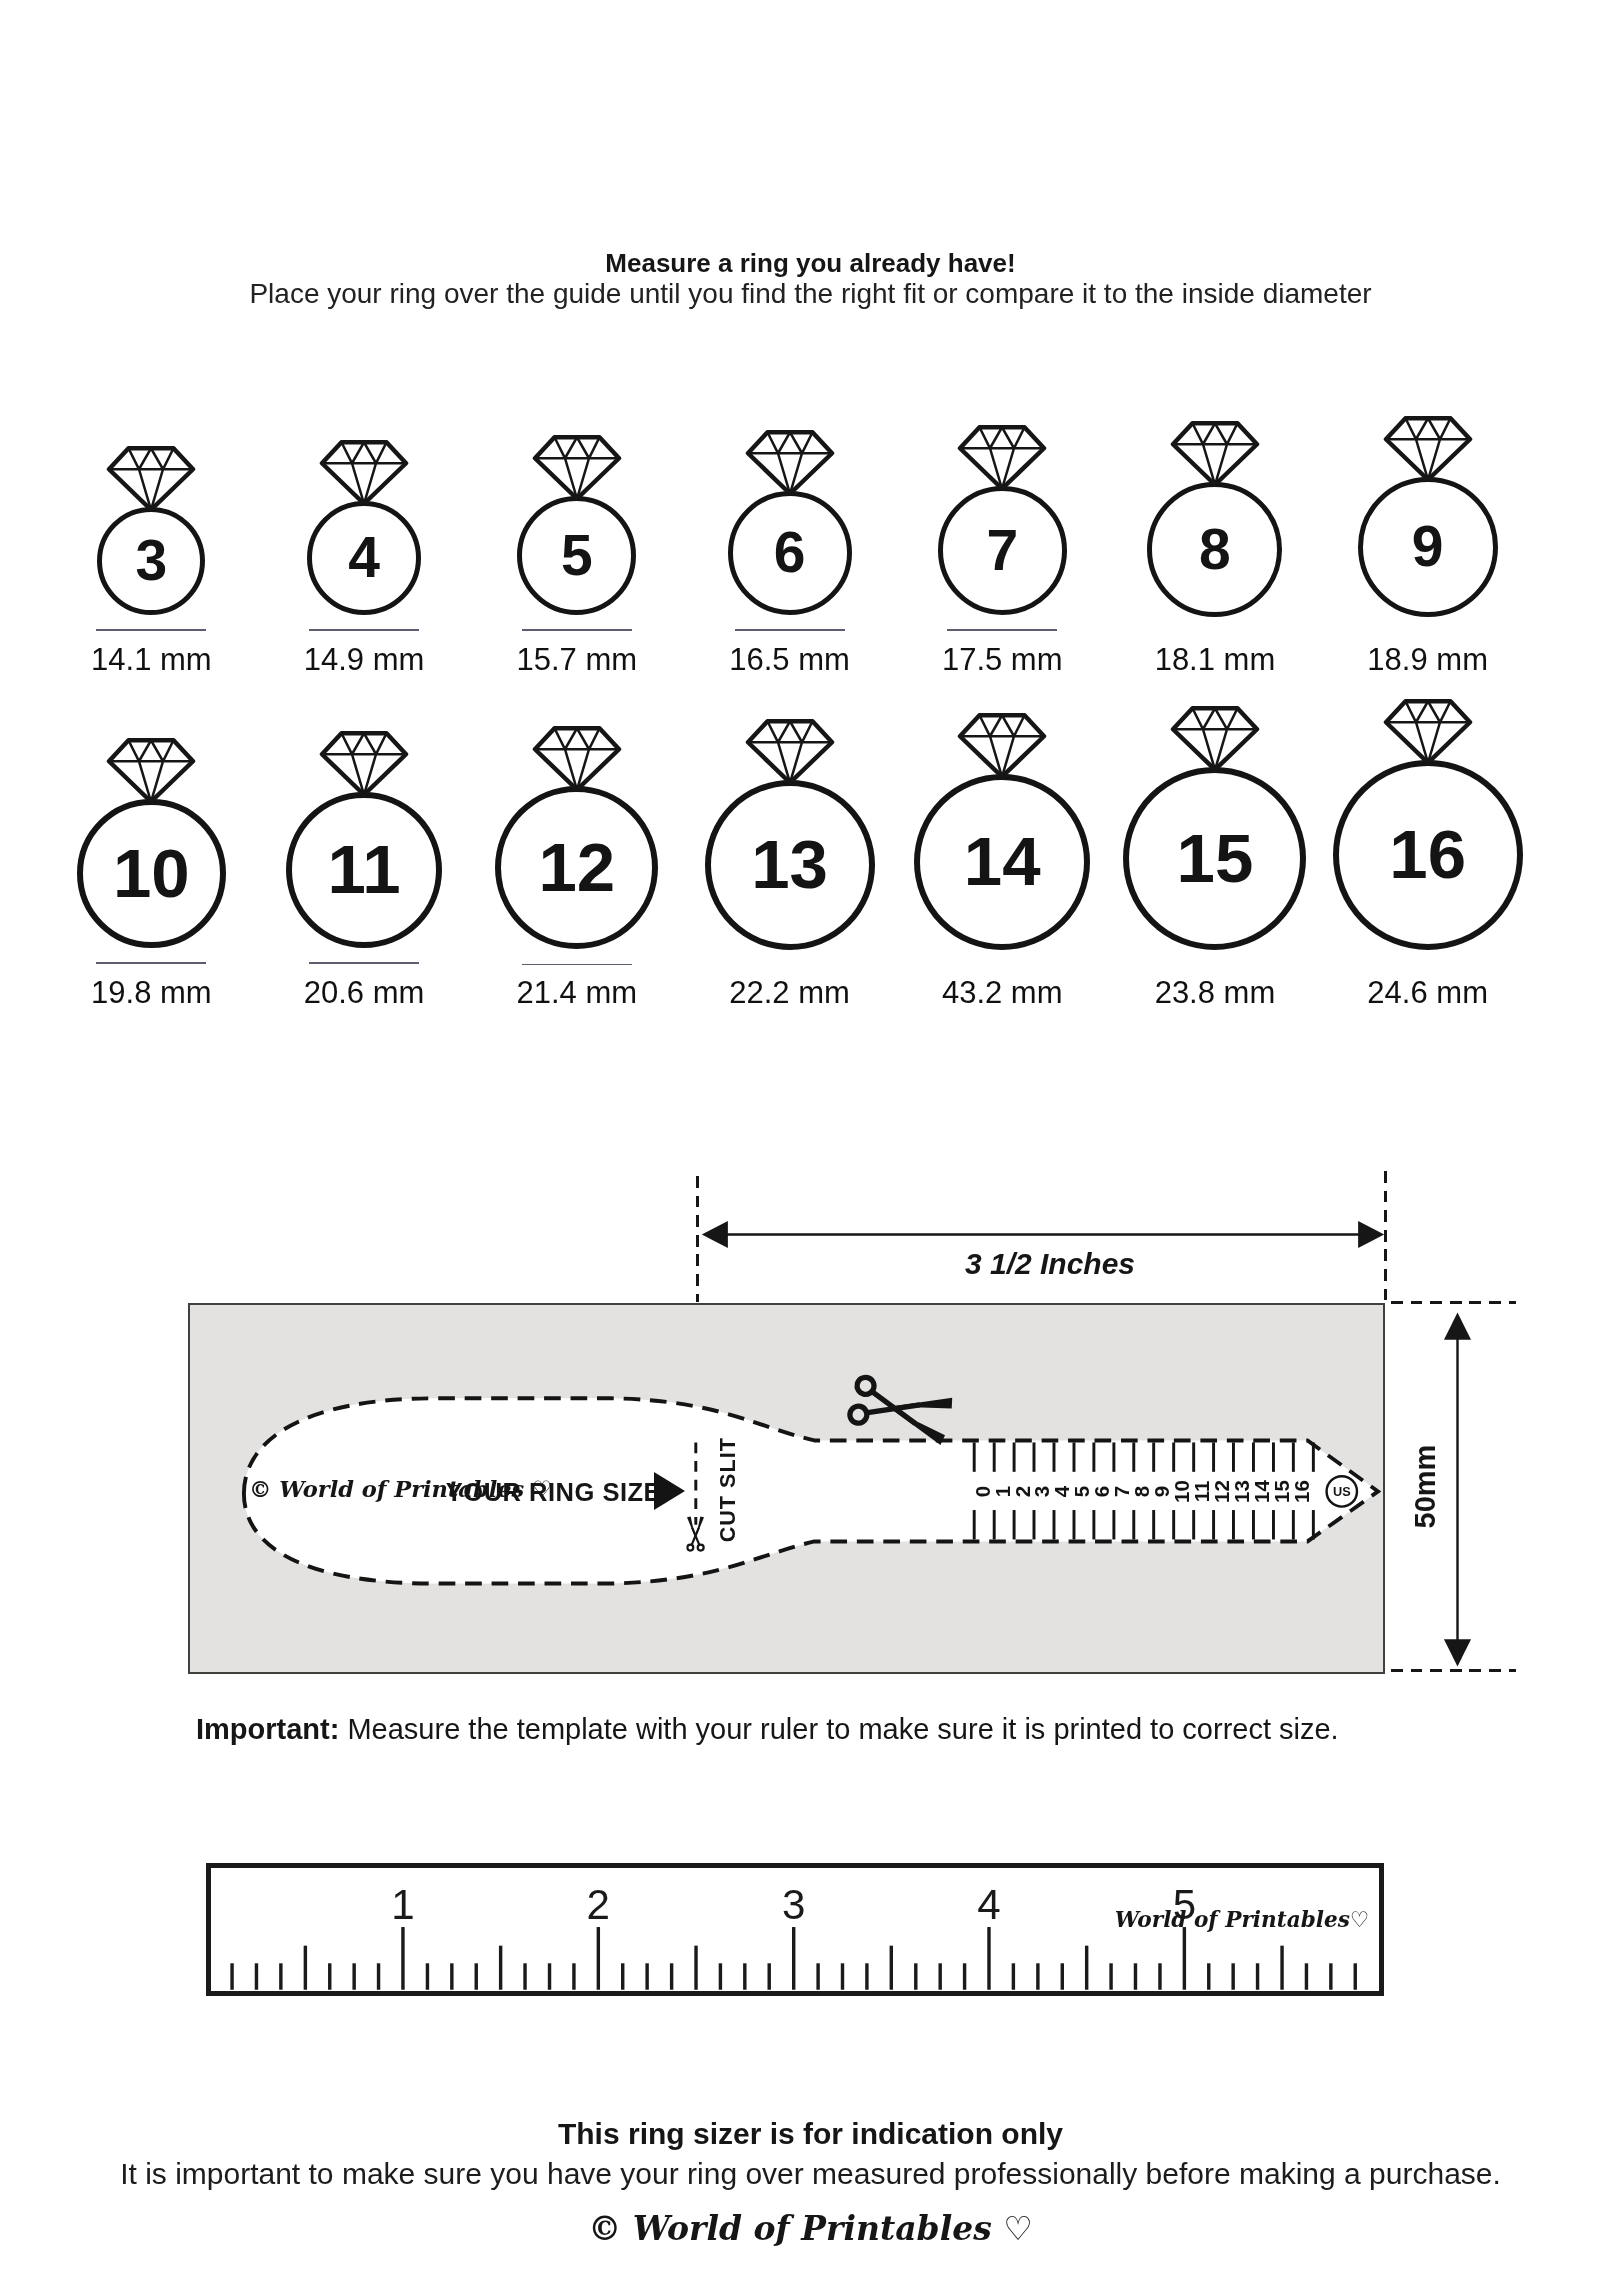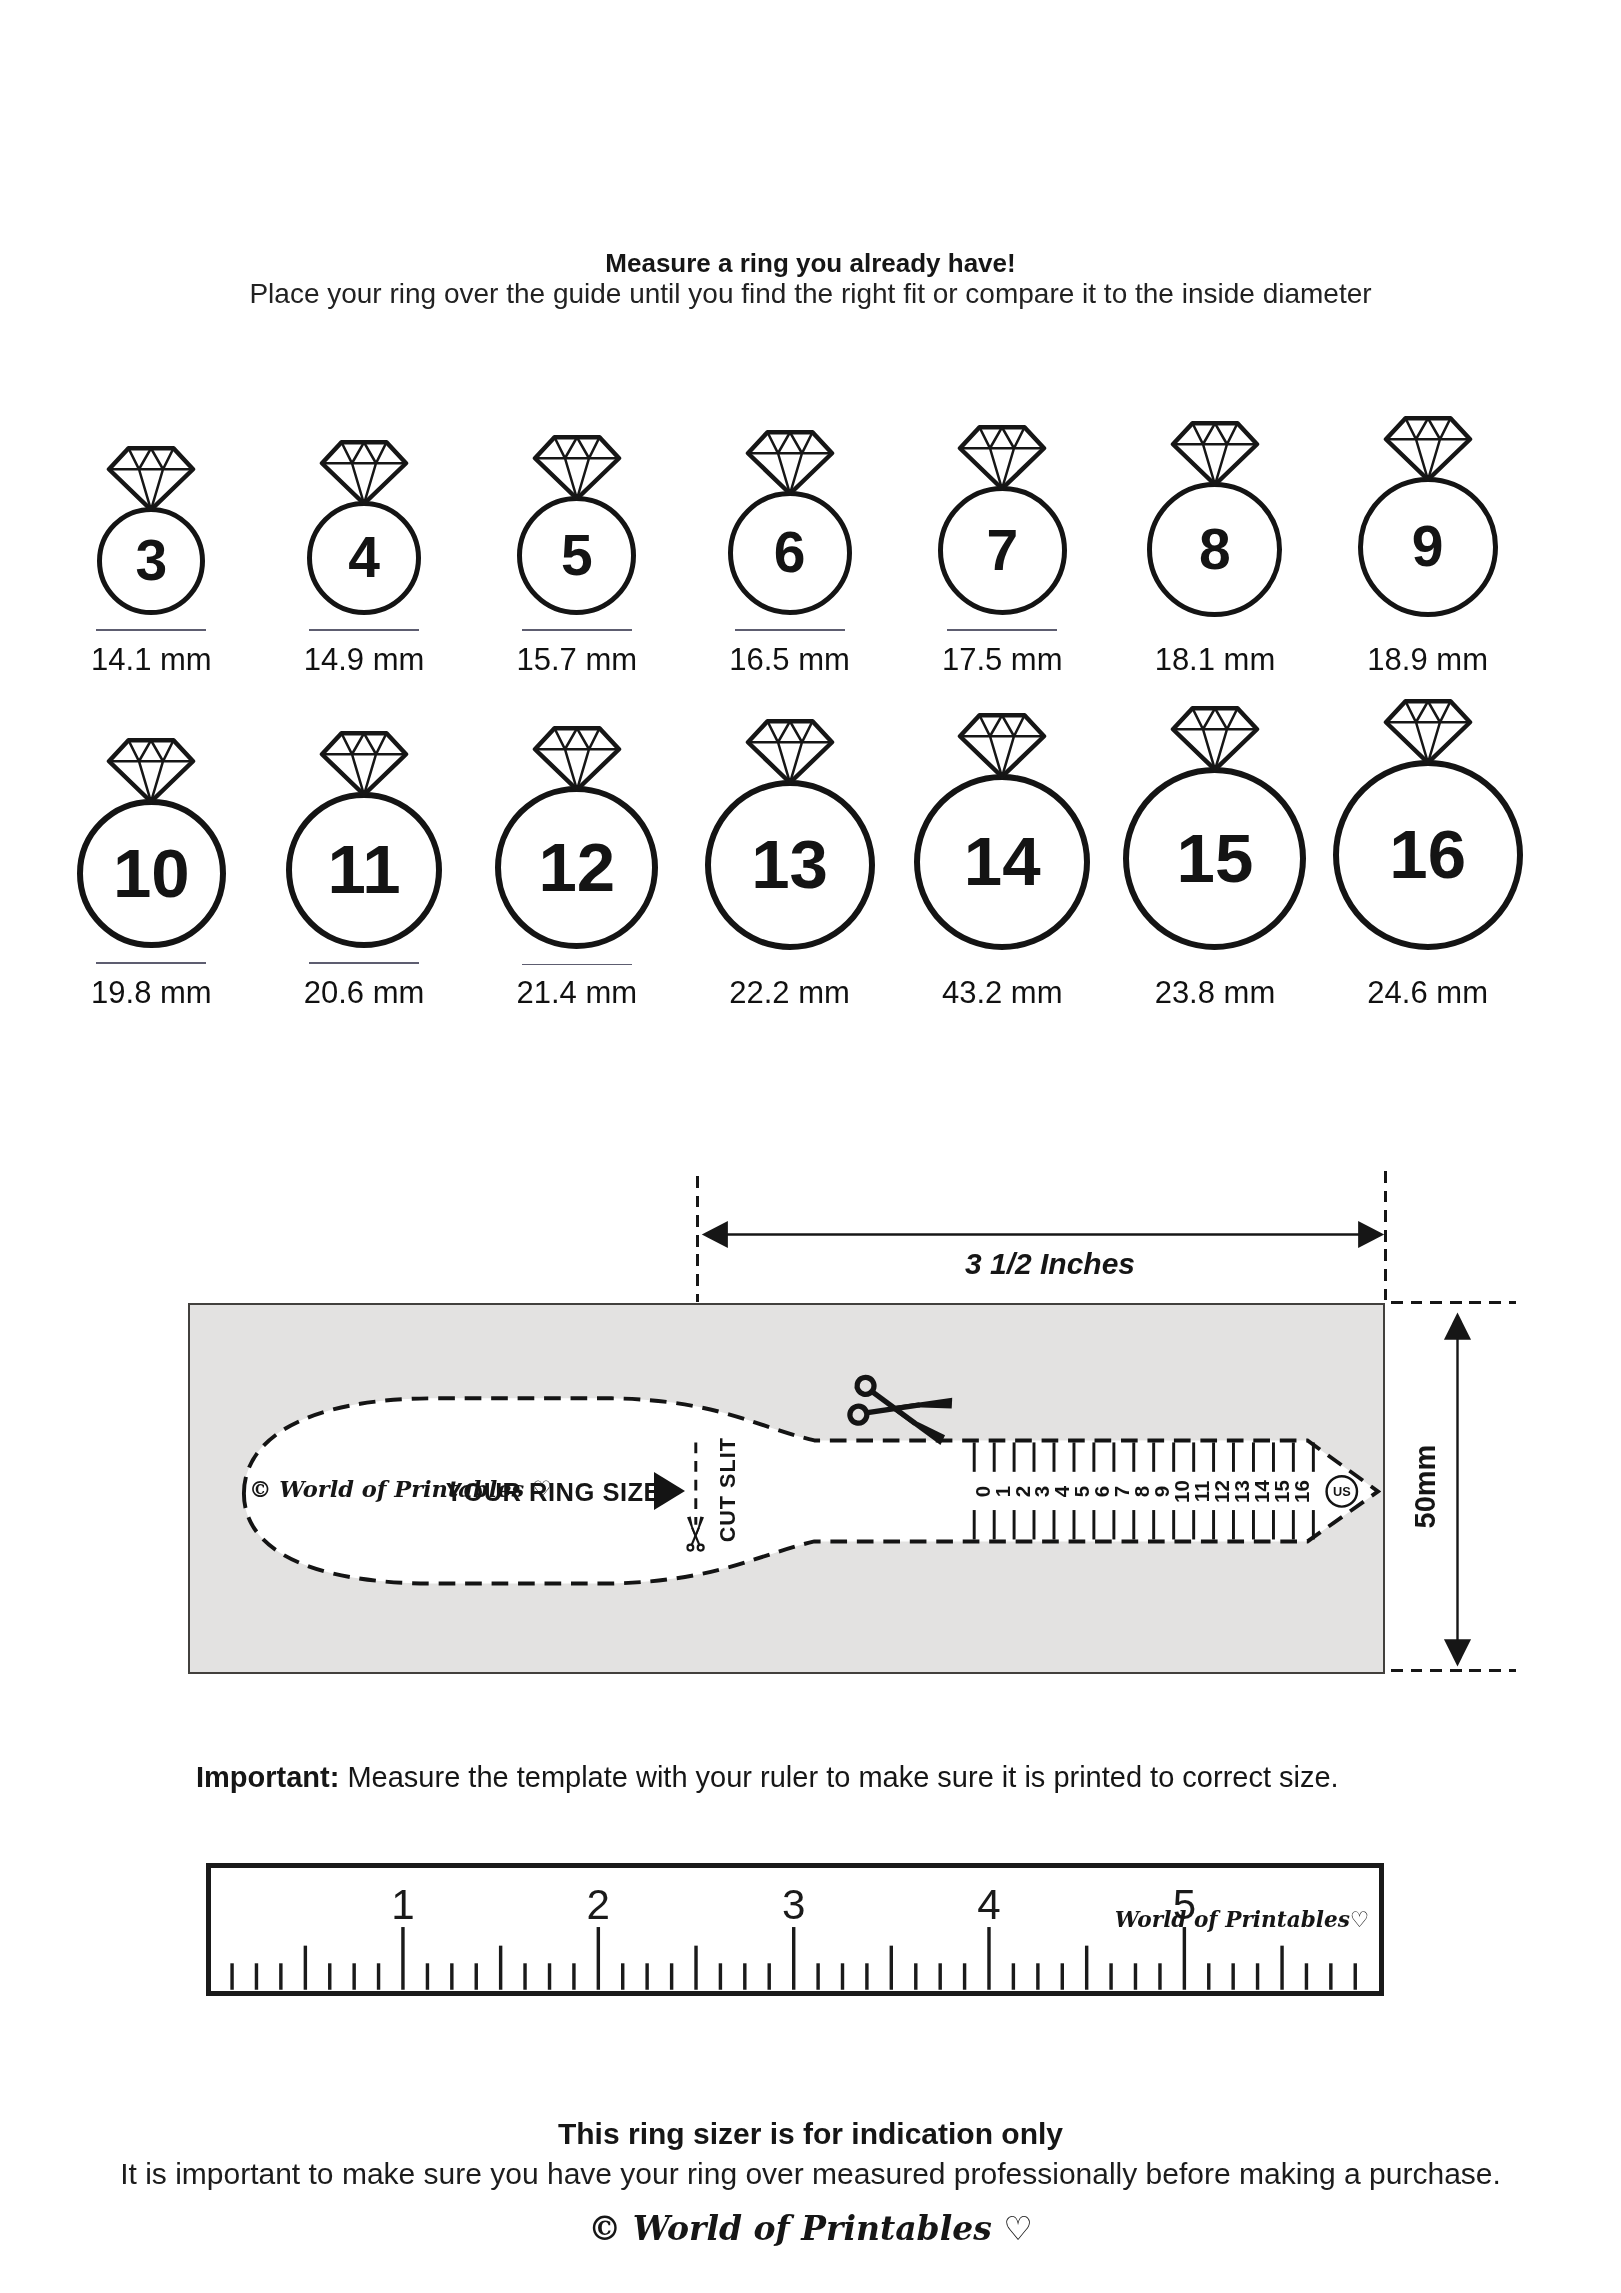--- a/index.html
+++ b/index.html
@@ -43,21 +43,21 @@
   .yrs{position:absolute;left:250px;top:173px;width:227px;text-align:center;
        font-size:25.5px;font-weight:800;letter-spacing:0.5px;white-space:nowrap;}
   .pointer{position:absolute;left:464px;top:167px;width:0;height:0;
            border-top:19.6px solid transparent;border-bottom:19.6px solid transparent;
            border-left:31px solid #141414;}
   .cut-slit-label{position:absolute;left:479px;top:172px;width:118px;height:25.5px;text-align:center;
                   font-size:21.6px;font-weight:800;letter-spacing:1px;transform:rotate(-90deg);white-space:nowrap;}
   .scissors-big{position:absolute;left:655px;top:78px;transform:rotate(14deg);}
   .scissors-small{position:absolute;left:487px;top:220px;transform:rotate(-90deg);}
 
-  #important{left:196px;top:1713px;font-size:29px;margin-top:48px;}
+  #important{left:196px;top:1713px;font-size:29px;}
   #important b{font-weight:800;}
 
   #ruler{left:206px;top:1863px;width:1178px;height:133px;border:5.9px solid #1a1a1a;
          box-sizing:border-box;background:#fff;}
   #ruler-brand{position:absolute;right:9.8px;top:39px;font-family:"DejaVu Serif","DejaVu Sans",serif;
                font-style:italic;font-weight:700;font-size:21.6px;white-space:nowrap;}
 
   #foot-bold{top:2117px;font-size:30px;font-weight:700;}
   #foot-text{top:2157px;font-size:30px;font-weight:400;color:#1c1c1c;}
   #foot-logo{top:2209px;font-size:33px;font-family:"DejaVu Serif","DejaVu Sans",serif;

